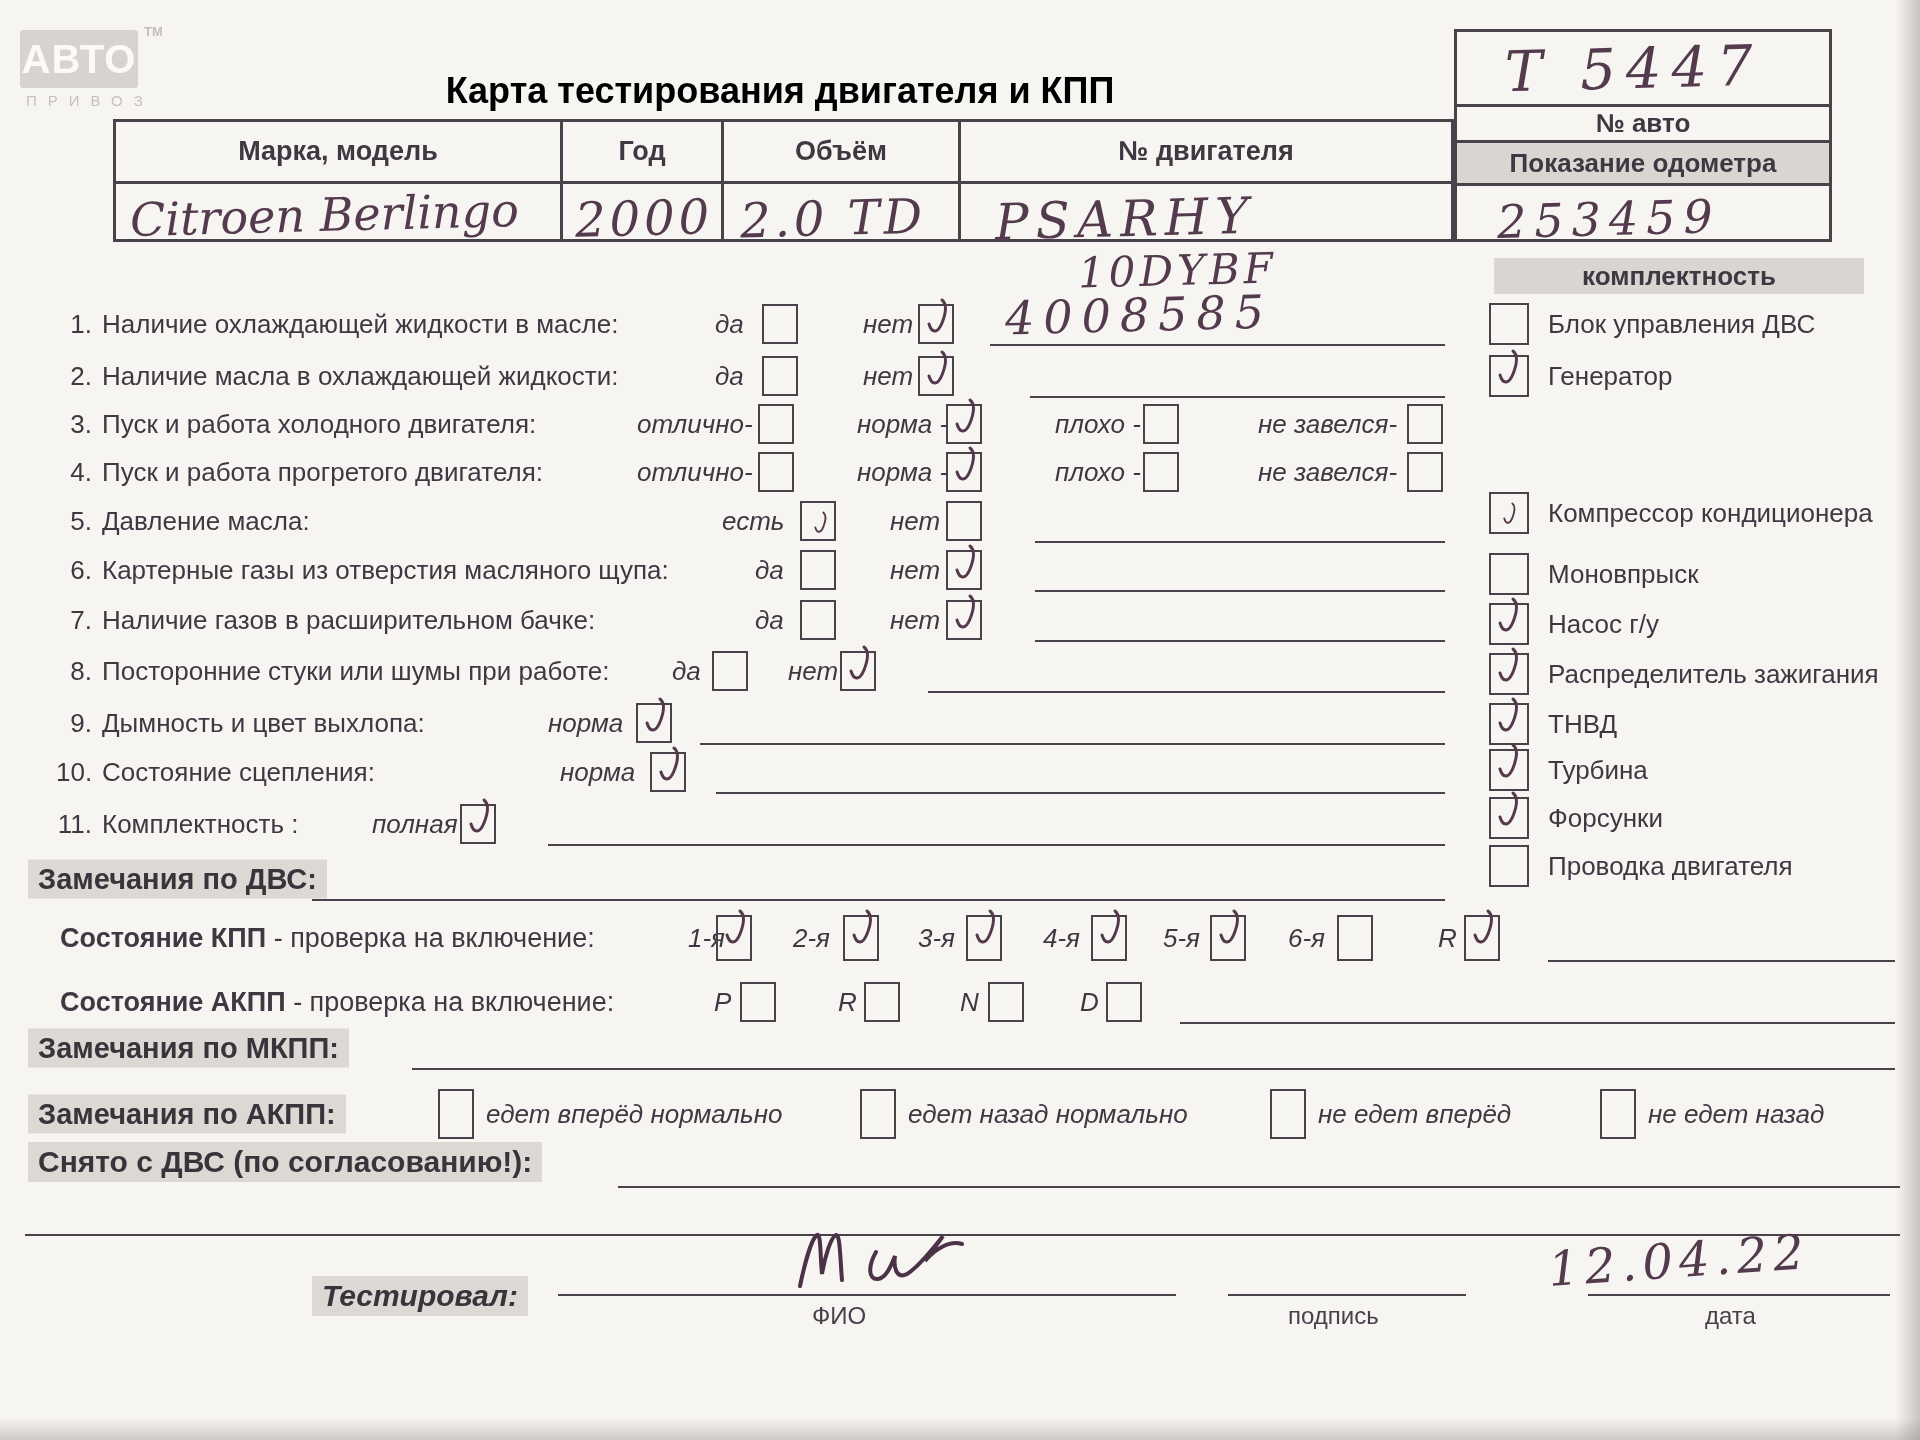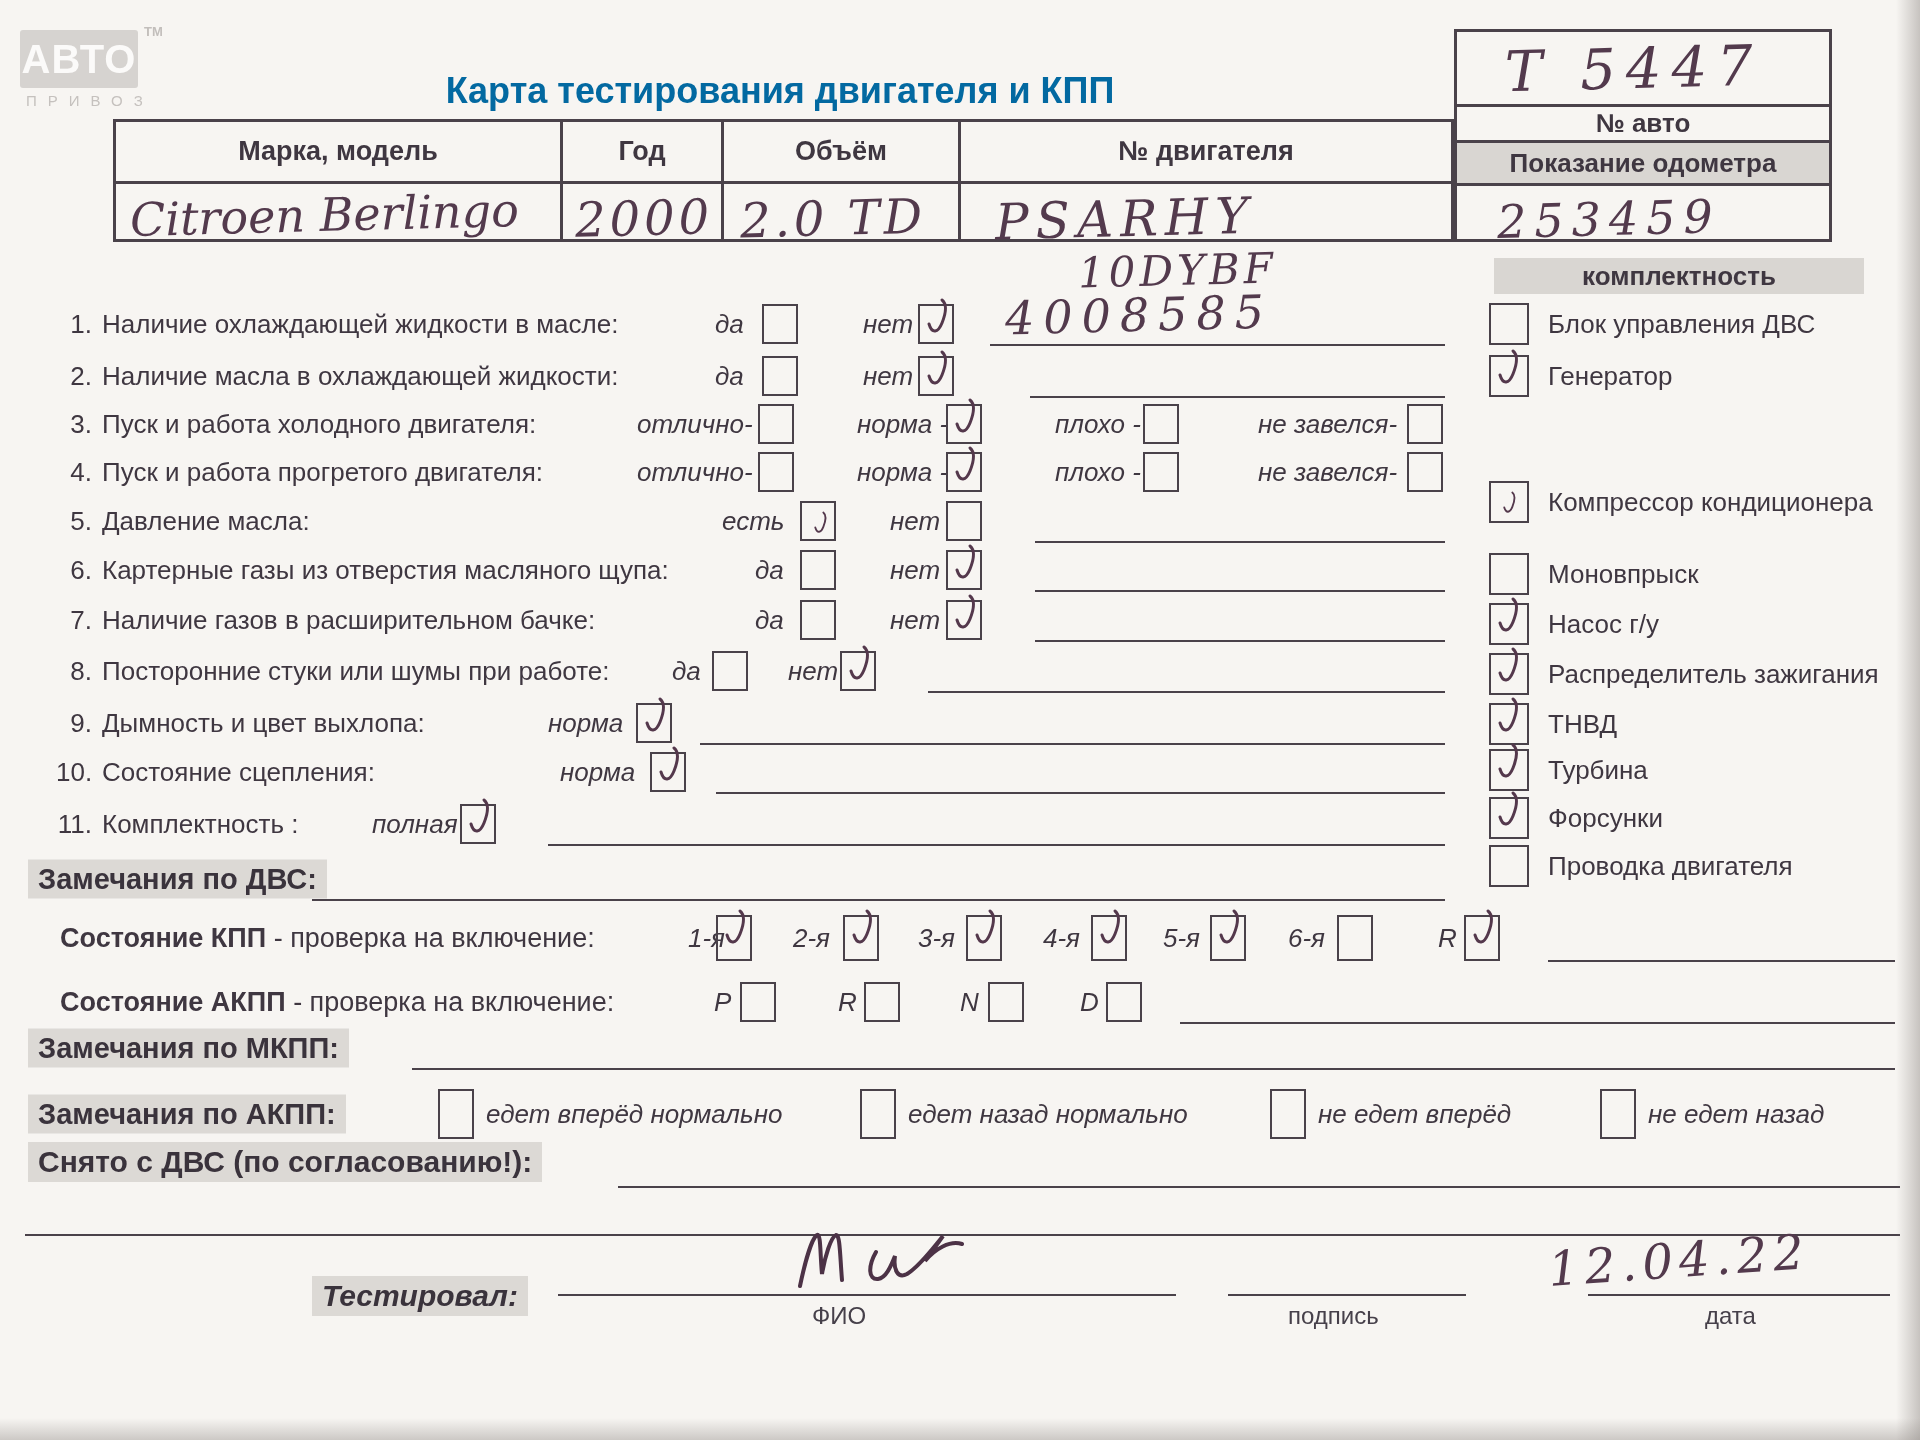--- a/index.html
+++ b/index.html
@@ -12,21 +12,21 @@
   
   .logo{position:absolute;left:20px;top:30px;width:118px;}
   .logo-box{width:118px;height:58px;background:#d6d3d0;border-radius:3px;display:flex;
             align-items:center;justify-content:center;}
   .logo-brand{color:#fbfaf9;font-weight:bold;font-size:40px;letter-spacing:1px;}
   .logo-tm{position:absolute;left:124px;top:-6px;font-size:13px;color:#c2bebb;font-weight:bold;}
   .logo-sub{margin-top:4px;text-align:center;color:#c5c1be;font-size:15px;letter-spacing:11px;
             padding-left:6px;}
   
   .title{position:absolute;left:380px;top:70px;width:800px;text-align:center;
-         font-size:36px;font-weight:bold;color:#0369a1;}
+         font-size:36px;font-weight:bold;color:#000000;}
   
   .vtable{position:absolute;left:113px;top:119px;width:1341px;height:123px;border:3px solid #4a424a;box-sizing:border-box;}
   .vhead{display:flex;height:62px;border-bottom:3px solid #4a424a;box-sizing:border-box;}
   .vcell{display:flex;align-items:center;justify-content:center;font-weight:bold;font-size:27px;
          border-right:3px solid #4a424a;box-sizing:border-box;}
   .vcell:last-child{border-right:none;}
   .vbody{display:flex;height:58px;}
   .vbcell{border-right:3px solid #4a424a;box-sizing:border-box;height:100%;}
   .vbcell:last-child{border-right:none;}
   
@@ -356,21 +356,21 @@
     <span class="clbl">Блок управления ДВС</span>
   </div>
   <div class="crow" style="top:355px;">
     <div class="cb checked">
         <svg class="tick" viewBox="0 0 28 44">
           <path d="M6 28 C9 38 15 37 19 27 C23 17 24 8 19 4" fill="none" stroke="#54384c" stroke-width="3" stroke-linecap="round"></path>
         </svg>
       </div>
     <span class="clbl">Генератор</span>
   </div>
-  <div class="crow" style="top:481px;">
+  <div class="crow" style="top:492px;">
     <div class="cb sm checked">
         <svg class="tick" viewBox="0 0 28 44">
           <path d="M6 28 C9 38 15 37 19 27 C23 17 24 8 19 4" fill="none" stroke="#54384c" stroke-width="3" stroke-linecap="round"></path>
         </svg>
       </div>
     <span class="clbl">Компрессор кондиционера</span>
   </div>
   <div class="crow" style="top:603px;">
     <div class="cb checked">
         <svg class="tick" viewBox="0 0 28 44">

